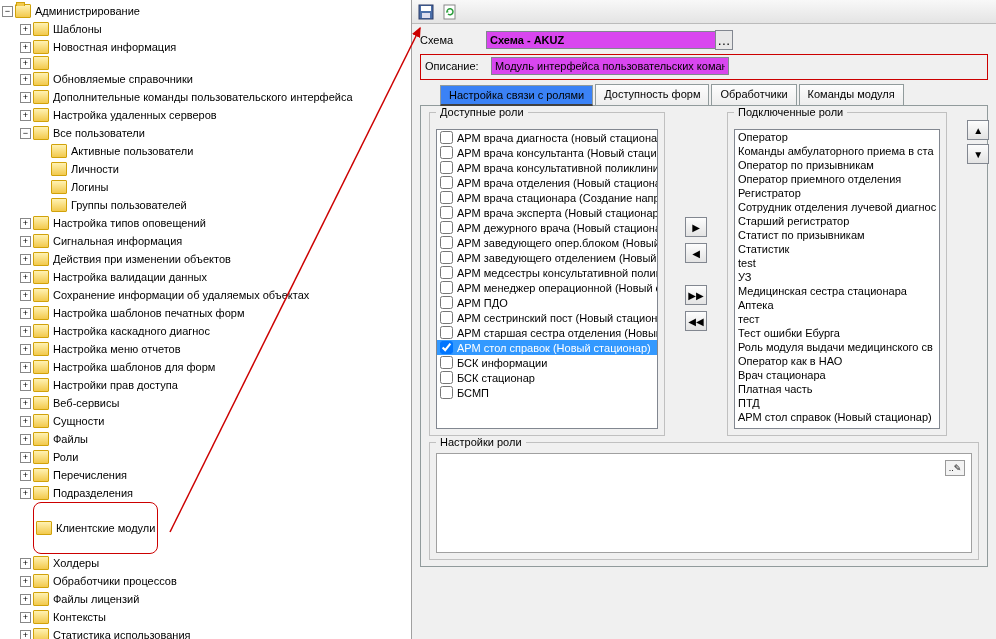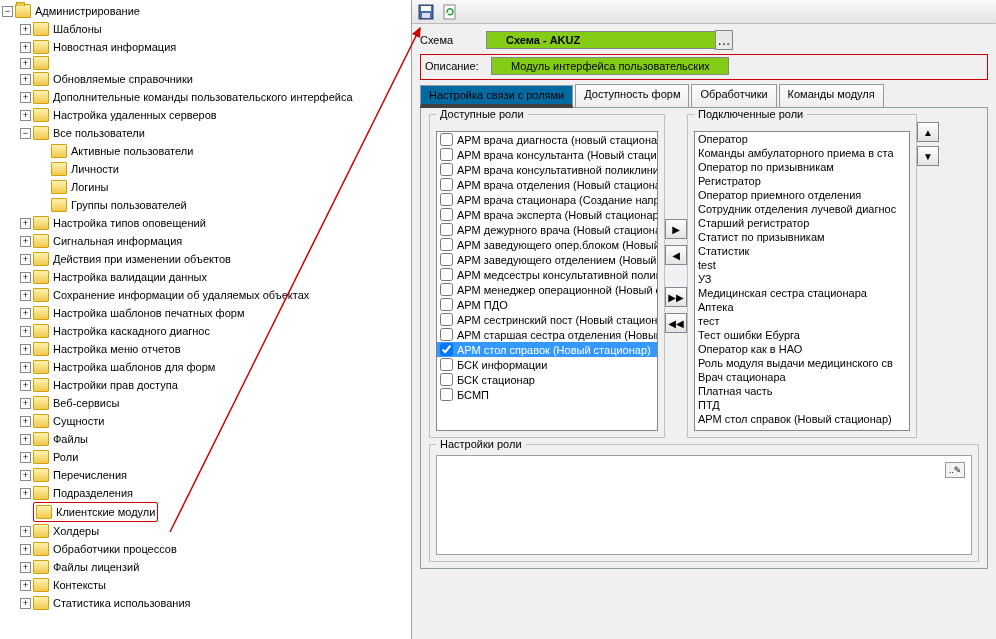--- a/index.html
+++ b/index.html
@@ -59,57 +59,57 @@
   }
   .tree-icon.open::before {
     content:"";
     position:absolute;top:-3px;left:0;width:7px;height:3px;
     background:#f2c94c;border:1px solid #d1a20a;border-bottom:none;
   }
   .tree-label { }
   .tree-children { padding-left: 18px; }
   .selected-box {
     border: 1.5px solid #c00;
-    border-radius: 2px;
-    padding: 0 2px;
+    border-radius: 8px;
+    padding: 16px 2px;
     display: inline-flex;
     align-items:center;
   }
   
   .toolbar {
     height: 24px;
     background: linear-gradient(#f8f8f8,#e4e4e4);
     border-bottom: 1px solid #bbb;
     display:flex;align-items:center;padding:0 6px;gap:8px;
   }
   .tb-btn { width:16px;height:16px;display:inline-block;cursor:pointer; }
   .form-area { padding:6px 8px 0 8px; }
   .form-row { display:flex;align-items:center;margin-bottom:4px; }
   .form-label { width:66px; }
   .form-input {
     font-family: inherit; font-size:11px;
     border:1px solid #828790;
-    padding:2px 19px;
-    background:#84cc16;
+    padding:2px 3px;
+    background:#d946ef;
   }
   .red-frame { border:1.5px solid #c00; padding:2px 4px 4px 4px; }
   .tabs {
     display:flex; border-bottom:1px solid #919b9c; margin:4px 8px 0 8px;
   }
   .tab {
     border:1px solid #919b9c; border-bottom:none;
     background: linear-gradient(#fdfdfd,#ededed);
     padding:3px 8px; margin-right:2px; font-size:11px;
     cursor:pointer;
   }
   .tab.active {
-    background:#0369a1;border-bottom:4px solid #404040;
-    position:relative;top:1px;
-  }
-  .roles-area { display:flex; padding:6px 8px; gap:0; }
+    background:#3b82f6;border-bottom:2px solid #404040;
+    position:relative;top:1px;margin-left:20px;
+  }
+  .roles-area { display:flex; padding:6px 8px; gap:20px; }
   .group-box {
     border:1px solid #c0c0c0; background:#f0f0f0;
     padding:4px 6px 6px 6px; position:relative;
   }
   .group-box .legend {
     position:relative; top:-11px; background:#f0f0f0; padding:0 4px;
     display:inline-block;
   }
   .list {
     background:#fff;border:1px solid #828790;
@@ -523,34 +523,34 @@
           <div style="height:10px"></div>
           <div class="move-btn">▶▶</div>
           <div class="move-btn">◀◀</div>
         </div>
         <div class="group-box" style="width:230px">
           <span class="legend">Подключенные роли</span>
           <div class="list" id="connected-list">
               <div class="list-item">Оператор</div>
               <div class="list-item">Команды амбулаторного приема в ста</div>
               <div class="list-item">Оператор по призывникам</div>
+              <div class="list-item">Оператор приемного отделения</div>
               <div class="list-item">Регистратор</div>
-              <div class="list-item">Оператор приемного отделения</div>
               <div class="list-item">Сотрудник отделения лучевой диагнос</div>
               <div class="list-item">Старший регистратор</div>
               <div class="list-item">Статист по призывникам</div>
               <div class="list-item">Статистик</div>
               <div class="list-item">test</div>
               <div class="list-item">УЗ</div>
               <div class="list-item">Медицинская сестра стационара</div>
               <div class="list-item">Аптека</div>
               <div class="list-item">тест</div>
               <div class="list-item">Тест ошибки Ебурга</div>
+              <div class="list-item">Роль модуля выдачи медицинского св</div>
               <div class="list-item">Оператор как в НАО</div>
-              <div class="list-item">Роль модуля выдачи медицинского св</div>
               <div class="list-item">Врач стационара</div>
               <div class="list-item">Платная часть</div>
               <div class="list-item">ПТД</div>
               <div class="list-item">АРМ стол справок (Новый стационар)</div>
             </div>
         </div>
         <div class="updown-btns">
           <div class="move-btn">▲</div>
           <div class="move-btn">▼</div>
         </div>

